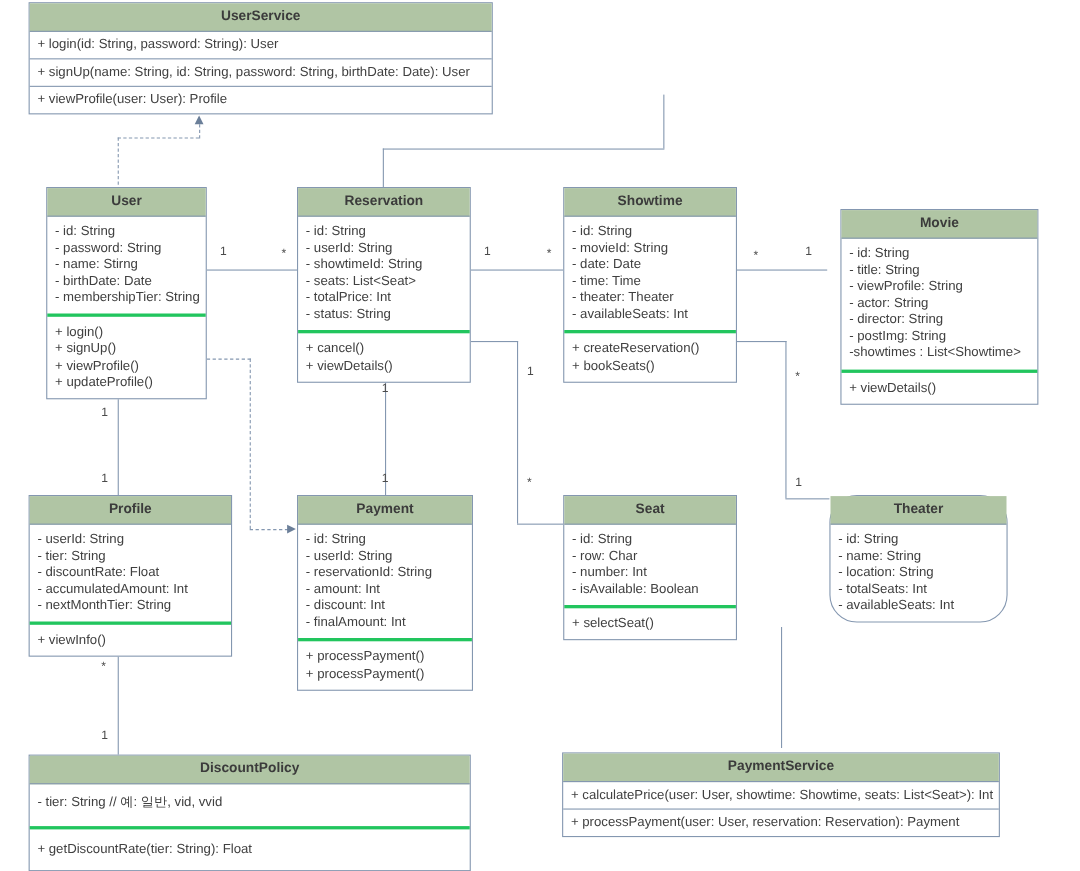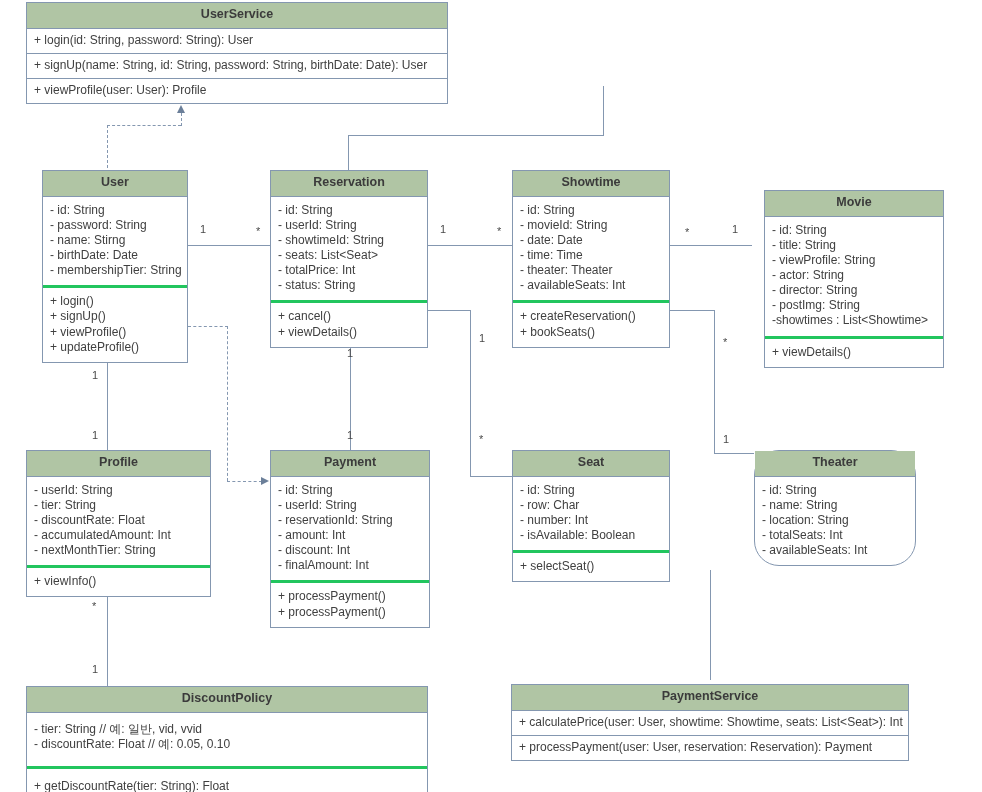--- a/index.html
+++ b/index.html
@@ -293,21 +293,20 @@
       <div class="row">- location: String</div>
       <div class="row">- totalSeats: Int</div>
       <div class="row">- availableSeats: Int</div>
     </div>
   </div>
 
   <div class="uml-class" style="left:26px; top:686px; width:402px;">
     <div class="uml-header">DiscountPolicy</div>
     <div class="uml-compartment" style="padding:9px 7px 14px 7px;">
       <div class="row">- tier: String  // 예: 일반, vid, vvid</div>
-      <div class="row">- discountRate: Float   // 예: 0.05, 0.10</div>
     </div>
     <div class="uml-compartment" style="padding:10px 7px 12px 7px;">
       <div class="row">+ getDiscountRate(tier: String): Float</div>
     </div>
   </div>
 
   <div class="uml-class service" style="left:511px; top:684px; width:398px;">
     <div class="uml-header">PaymentService</div>
     <div class="uml-compartment">
       <div class="row">+ calculatePrice(user: User, showtime: Showtime, seats: List&lt;Seat&gt;): Int</div>

